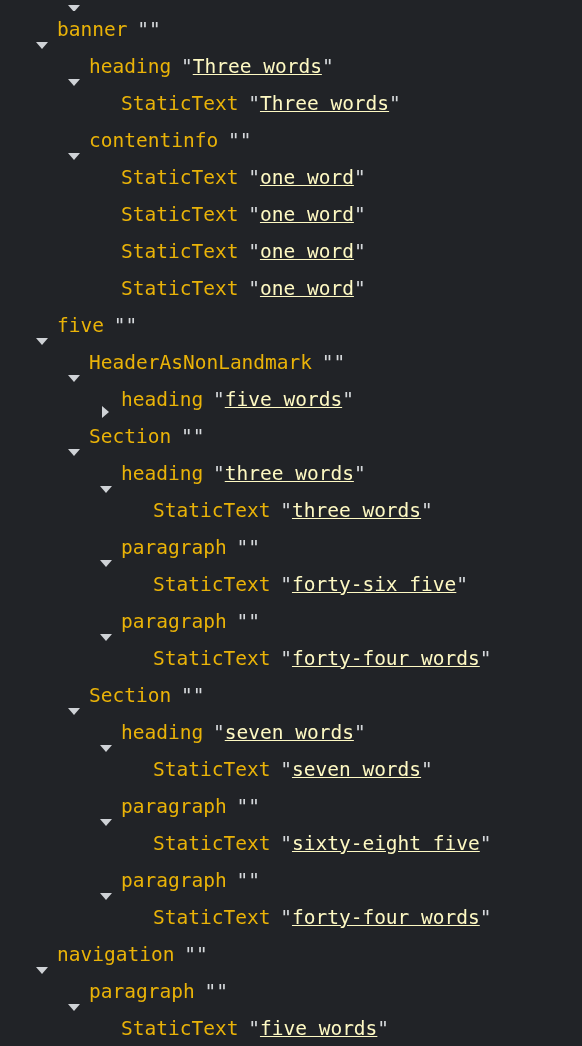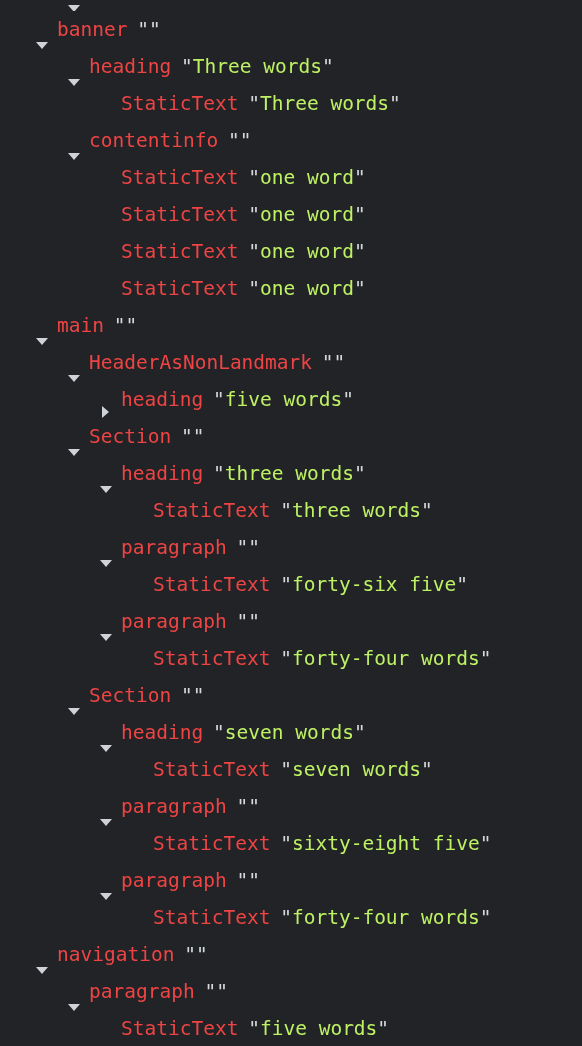--- a/index.html
+++ b/index.html
@@ -74,27 +74,28 @@
     border-top: 6px solid transparent;
     border-bottom: 6px solid transparent;
     border-left: 7px solid #cfd2d6;
     top: 15px;
     left: 3px;
   }
   .twisty.none i {
     width: 0; height: 0;
   }
   .role {
-    color: #ef4444;
+    color: #eab308;
   }
   .quote {
     color: #d6d9dc;
   }
   .value {
-    color: #bef264;
+    color: #fef9c3;
+    text-decoration: underline;
   }
   .sp {
     display: inline-block;
     width: 9.8px;
   }
 </style>
 </head>
 <body>
 
 <div id="tree">
@@ -102,21 +103,21 @@
       <span class="rowinner"><span class="indent" style="width: 67px;"></span><span class="twisty open"><i></i></span><span class="role"></span><span class="sp"></span><span class="quote">"</span><span class="value"></span><span class="quote">"</span></span>
     </div>
     <div class="row"><span class="rowinner"><span class="indent" style="width: 35px;"></span><span class="twisty open"><i></i></span><span class="role">banner</span><span class="sp"></span><span class="quote">"</span><span class="value"></span><span class="quote">"</span></span></div>
     <div class="row"><span class="rowinner"><span class="indent" style="width: 67px;"></span><span class="twisty open"><i></i></span><span class="role">heading</span><span class="sp"></span><span class="quote">"</span><span class="value">Three words</span><span class="quote">"</span></span></div>
     <div class="row"><span class="rowinner"><span class="indent" style="width: 99px;"></span><span class="twisty none"><i></i></span><span class="role">StaticText</span><span class="sp"></span><span class="quote">"</span><span class="value">Three words</span><span class="quote">"</span></span></div>
     <div class="row"><span class="rowinner"><span class="indent" style="width: 67px;"></span><span class="twisty open"><i></i></span><span class="role">contentinfo</span><span class="sp"></span><span class="quote">"</span><span class="value"></span><span class="quote">"</span></span></div>
     <div class="row"><span class="rowinner"><span class="indent" style="width: 99px;"></span><span class="twisty none"><i></i></span><span class="role">StaticText</span><span class="sp"></span><span class="quote">"</span><span class="value">one word</span><span class="quote">"</span></span></div>
     <div class="row"><span class="rowinner"><span class="indent" style="width: 99px;"></span><span class="twisty none"><i></i></span><span class="role">StaticText</span><span class="sp"></span><span class="quote">"</span><span class="value">one word</span><span class="quote">"</span></span></div>
     <div class="row"><span class="rowinner"><span class="indent" style="width: 99px;"></span><span class="twisty none"><i></i></span><span class="role">StaticText</span><span class="sp"></span><span class="quote">"</span><span class="value">one word</span><span class="quote">"</span></span></div>
     <div class="row"><span class="rowinner"><span class="indent" style="width: 99px;"></span><span class="twisty none"><i></i></span><span class="role">StaticText</span><span class="sp"></span><span class="quote">"</span><span class="value">one word</span><span class="quote">"</span></span></div>
-    <div class="row"><span class="rowinner"><span class="indent" style="width: 35px;"></span><span class="twisty open"><i></i></span><span class="role">main</span><span class="sp"></span><span class="quote">"</span><span class="value"></span><span class="quote">"</span></span></div>
+    <div class="row"><span class="rowinner"><span class="indent" style="width: 35px;"></span><span class="twisty open"><i></i></span><span class="role">five</span><span class="sp"></span><span class="quote">"</span><span class="value"></span><span class="quote">"</span></span></div>
     <div class="row"><span class="rowinner"><span class="indent" style="width: 67px;"></span><span class="twisty open"><i></i></span><span class="role">HeaderAsNonLandmark</span><span class="sp"></span><span class="quote">"</span><span class="value"></span><span class="quote">"</span></span></div>
     <div class="row"><span class="rowinner"><span class="indent" style="width: 99px;"></span><span class="twisty closed"><i></i></span><span class="role">heading</span><span class="sp"></span><span class="quote">"</span><span class="value">five words</span><span class="quote">"</span></span></div>
     <div class="row"><span class="rowinner"><span class="indent" style="width: 67px;"></span><span class="twisty open"><i></i></span><span class="role">Section</span><span class="sp"></span><span class="quote">"</span><span class="value"></span><span class="quote">"</span></span></div>
     <div class="row"><span class="rowinner"><span class="indent" style="width: 99px;"></span><span class="twisty open"><i></i></span><span class="role">heading</span><span class="sp"></span><span class="quote">"</span><span class="value">three words</span><span class="quote">"</span></span></div>
     <div class="row"><span class="rowinner"><span class="indent" style="width: 131px;"></span><span class="twisty none"><i></i></span><span class="role">StaticText</span><span class="sp"></span><span class="quote">"</span><span class="value">three words</span><span class="quote">"</span></span></div>
     <div class="row"><span class="rowinner"><span class="indent" style="width: 99px;"></span><span class="twisty open"><i></i></span><span class="role">paragraph</span><span class="sp"></span><span class="quote">"</span><span class="value"></span><span class="quote">"</span></span></div>
     <div class="row"><span class="rowinner"><span class="indent" style="width: 131px;"></span><span class="twisty none"><i></i></span><span class="role">StaticText</span><span class="sp"></span><span class="quote">"</span><span class="value">forty-six five</span><span class="quote">"</span></span></div>
     <div class="row"><span class="rowinner"><span class="indent" style="width: 99px;"></span><span class="twisty open"><i></i></span><span class="role">paragraph</span><span class="sp"></span><span class="quote">"</span><span class="value"></span><span class="quote">"</span></span></div>
     <div class="row"><span class="rowinner"><span class="indent" style="width: 131px;"></span><span class="twisty none"><i></i></span><span class="role">StaticText</span><span class="sp"></span><span class="quote">"</span><span class="value">forty-four words</span><span class="quote">"</span></span></div>
     <div class="row"><span class="rowinner"><span class="indent" style="width: 67px;"></span><span class="twisty open"><i></i></span><span class="role">Section</span><span class="sp"></span><span class="quote">"</span><span class="value"></span><span class="quote">"</span></span></div>

